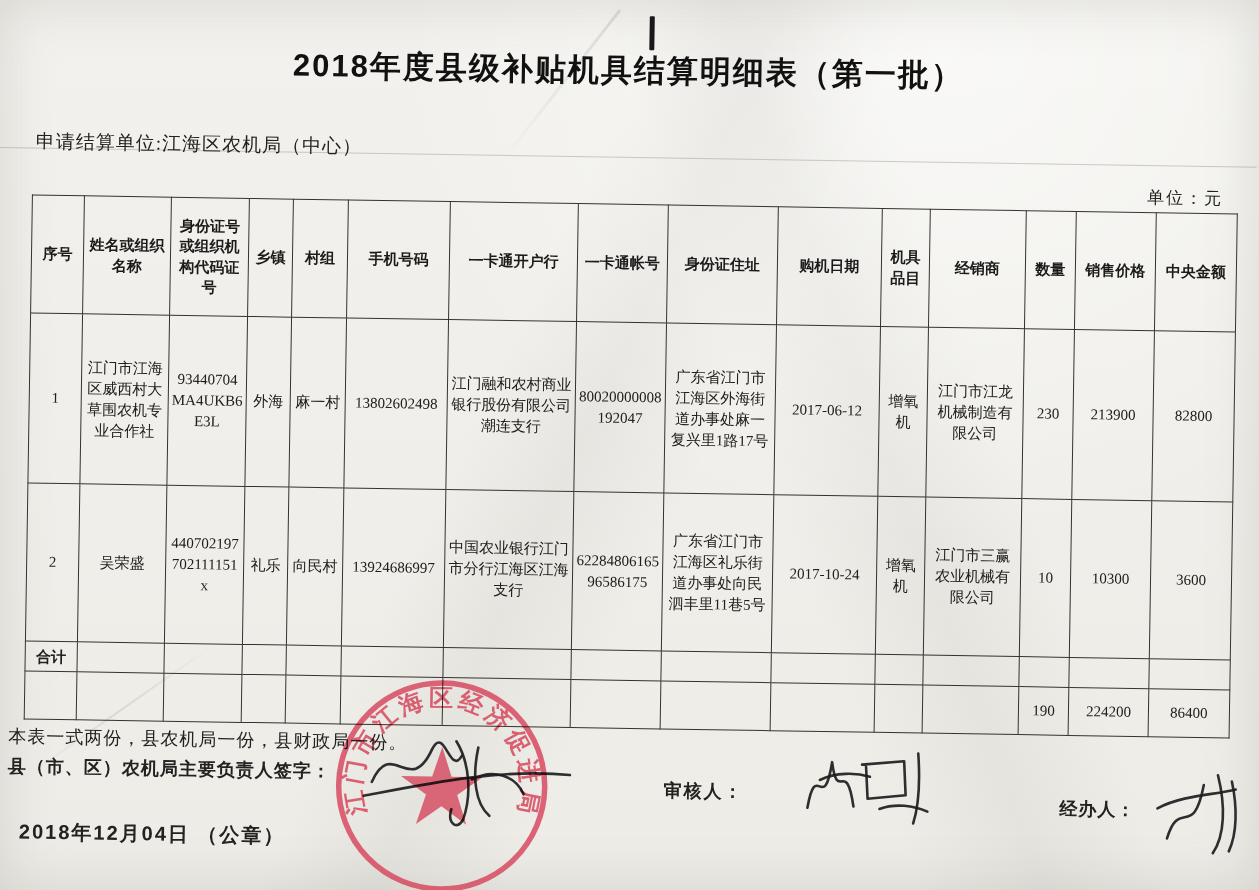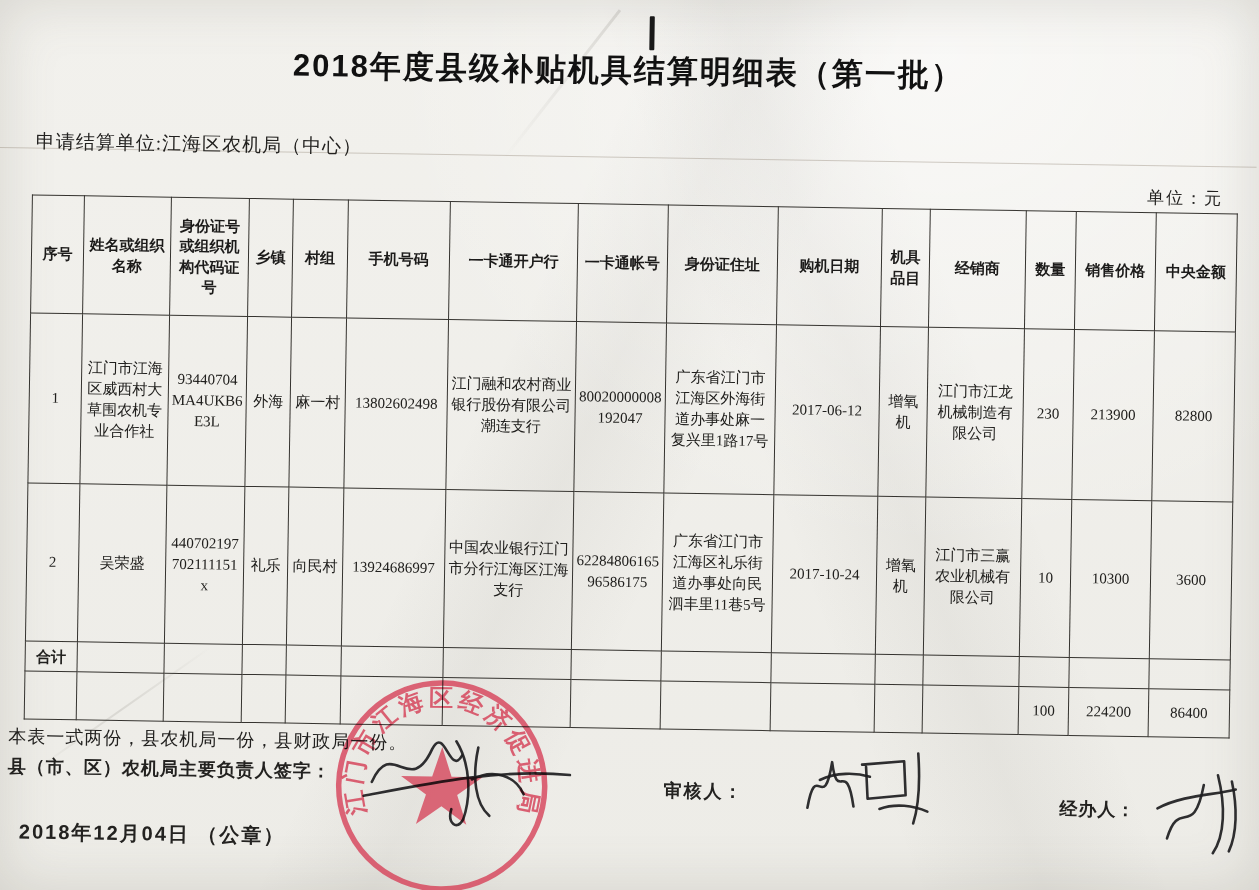--- a/index.html
+++ b/index.html
@@ -184,21 +184,21 @@
           <td></td>
           <td></td>
           <td></td>
           <td></td>
           <td></td>
           <td></td>
           <td></td>
           <td></td>
           <td></td>
           <td></td>
-          <td>100</td>
+          <td>190</td>
           <td>224200</td>
           <td>86400</td>
         </tr>
       </tbody>
     </table>
 
   <div class="footnote">本表一式两份，县农机局一份，县财政局一份。</div>
   <div class="signer-label">县（市、区）农机局主要负责人签字：</div>
   <div class="reviewer-label">审核人：</div>
   <div class="handler-label">经办人：</div>

